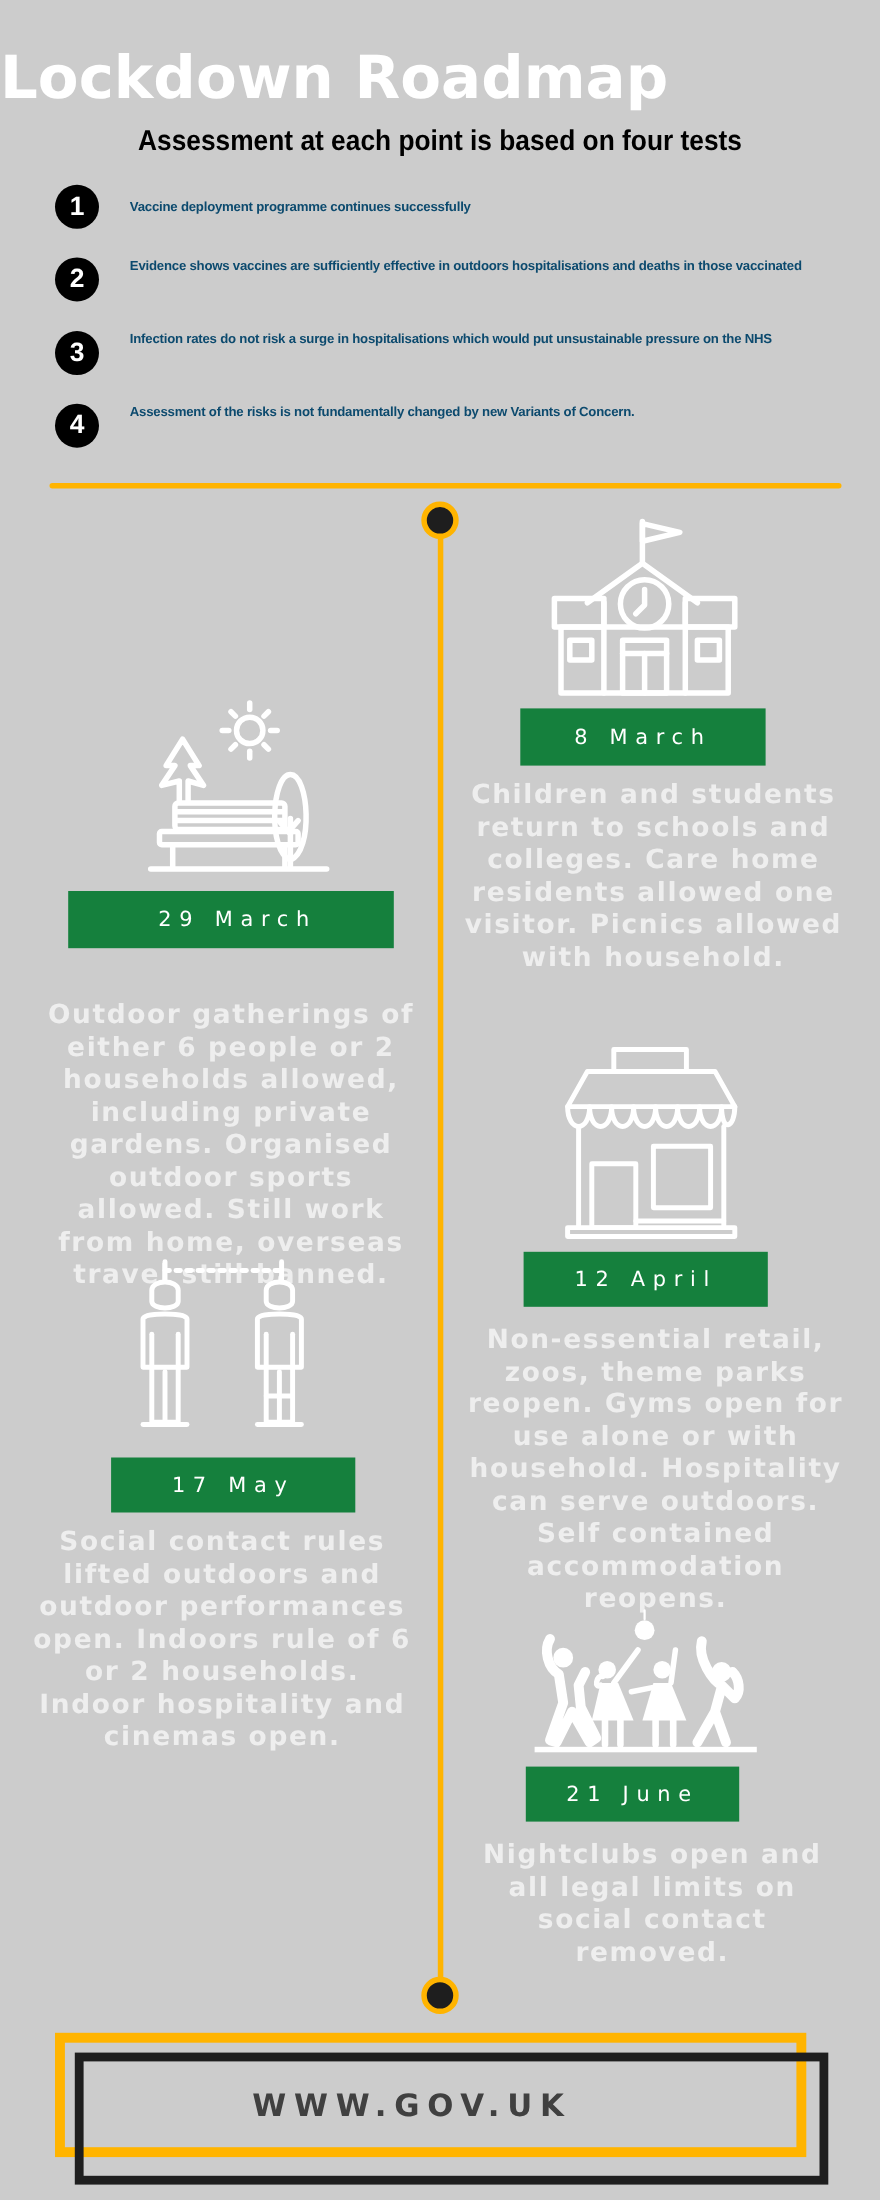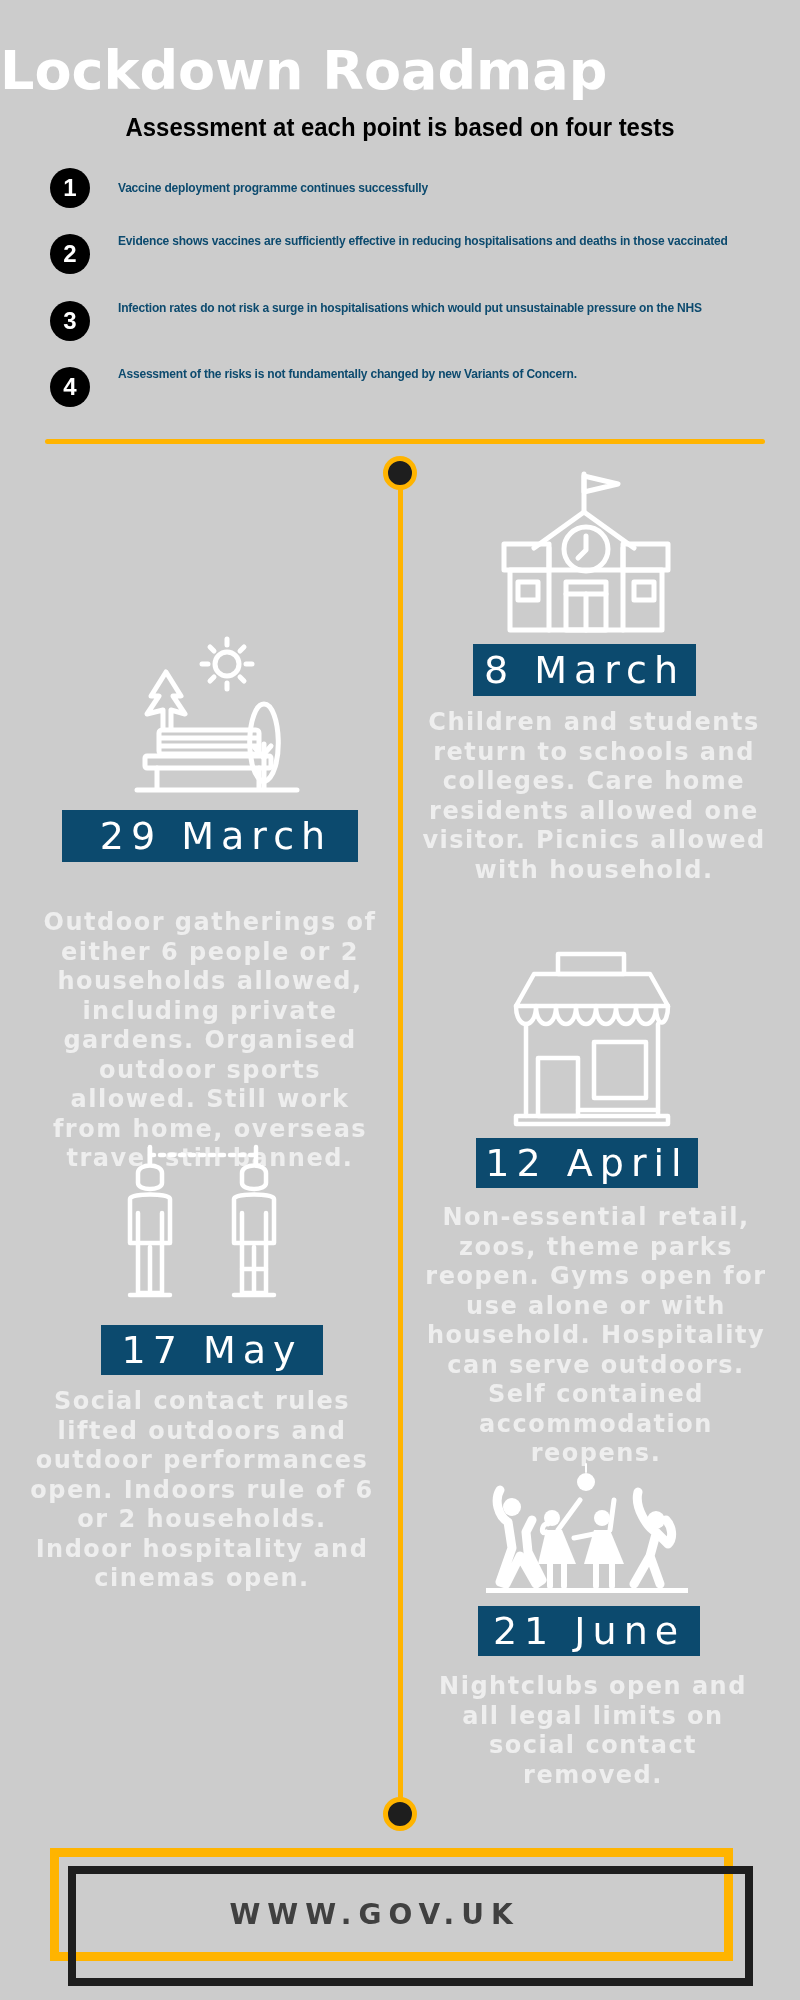--- a/index.html
+++ b/index.html
@@ -41,22 +41,22 @@
   }
   .node {
     position: absolute; width: 34px; height: 34px; border-radius: 50%;
     background: #1e1e1e; border: 5px solid #ffb400;
   }
 
   .icon { position: absolute; }
   .icon svg { width: 100%; height: 100%; display: block; }
 
   .date-label {
-    position: absolute; background: #0c4a6e; color: #ffffff; text-align: center;
-    font-family: "DejaVu Sans", sans-serif; font-size: 38px; letter-spacing: 7px;
+    position: absolute; background: #15803d; color: #ffffff; text-align: center;
+    font-family: "DejaVu Sans", sans-serif; font-size: 19px; letter-spacing: 7px;
     font-weight: normal;
   }
   .desc {
     position: absolute; color: #eeeeee; text-align: center;
     font-family: "DejaVu Sans", sans-serif; font-weight: bold; font-size: 24px;
     line-height: 29.5px; letter-spacing: 1.5px;
   }
 
   .footer-yellow {
     position: absolute; left: 50px; top: 1848px; width: 683px; height: 113px;
@@ -78,21 +78,21 @@
 <div class="title">Lockdown Roadmap</div>
 <div class="subtitle">Assessment at each point is based on four tests</div>
 
 <div class="tests">
   <div class="test" style="top:6px;">
     <div class="num" style="top:0;">1</div>
     <div class="txt" style="top:7px; left:68px; width:647px;">Vaccine deployment programme continues successfully</div>
   </div>
   <div class="test" style="top:72px;">
     <div class="num" style="top:0;">2</div>
-    <div class="txt" style="top:-6px; left:68px; width:647px;">Evidence shows vaccines are sufficiently effective in reducing hospitalisations and deaths in those vaccinated</div>
+    <div class="txt" style="top:-6px; left:68px; width:647px;">Evidence shows vaccines are sufficiently effective in outdoors hospitalisations and deaths in those vaccinated</div>
   </div>
   <div class="test" style="top:139px;">
     <div class="num" style="top:0;">3</div>
     <div class="txt" style="top:-6px; left:68px; width:647px;">Infection rates do not risk a surge in hospitalisations which would put unsustainable pressure on the NHS</div>
   </div>
   <div class="test" style="top:205px;">
     <div class="num" style="top:0;">4</div>
     <div class="txt" style="top:-6px; left:68px; width:647px;">Assessment of the risks is not fundamentally changed by new Variants of Concern.</div>
   </div>
 </div>
@@ -210,18 +210,18 @@
     <path d="M110 70 L 126 70 L 140 104 L 100 104 Z" stroke="none"></path>
     <path d="M126 70 L 130 40" fill="none" stroke-width="5"></path>
     <path d="M110 74 L 90 78" fill="none" stroke-width="5"></path>
     <line x1="112" y1="104" x2="112" y2="126" stroke-width="6"></line>
     <line x1="128" y1="104" x2="128" y2="126" stroke-width="6"></line>
     <circle cx="172" cy="60" r="9" stroke="none"></circle>
     <path d="M154 32 C 150 48, 164 68, 172 72 L 184 84 C 190 78, 188 66, 182 60 M172 74 L 166 96 L 150 124 M166 96 L 176 124" fill="none" stroke-width="9"></path>
     <rect x="2" y="128" width="202" height="5" stroke="none"></rect>
   </svg>
 </div>
-<div class="date-label" style="left:478px; top:1606px; width:222px; height:50px; line-height:50px;">21 June</div>
+<div class="date-label" style="left:478px; top:1606px; width:194px; height:50px; line-height:50px;">21 June</div>
 <div class="desc" style="left:418px; top:1672px; width:350px;">Nightclubs open and all legal limits on social contact removed.</div>
 
 <div class="footer-yellow"></div>
 <div class="footer-dark"></div>
 <div class="footer-text">WWW.GOV.UK</div>
 
 </body></html>

